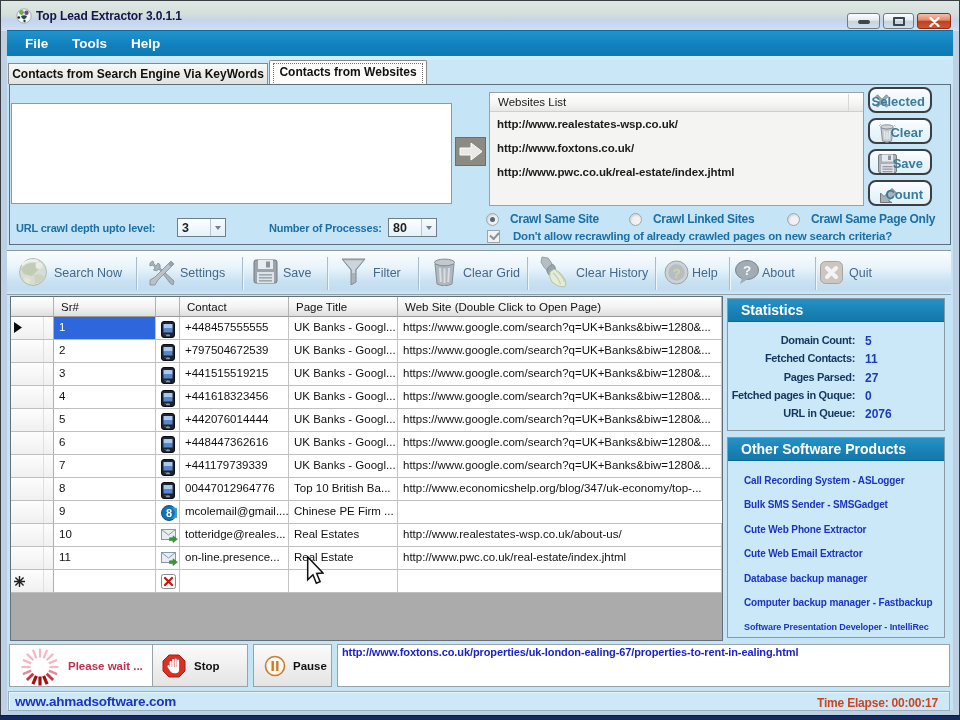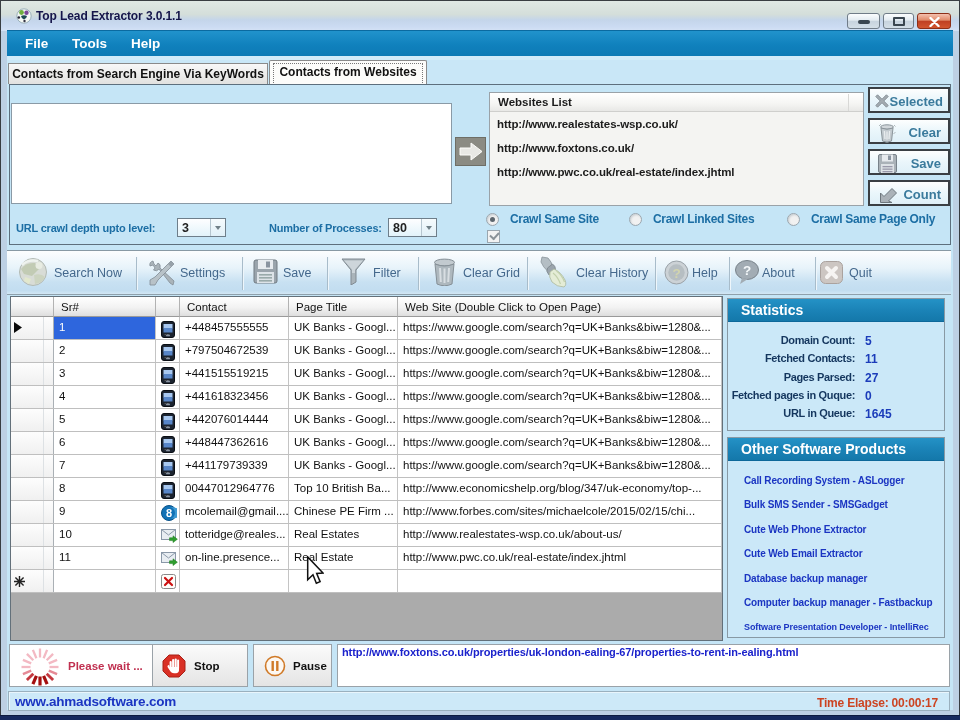--- a/index.html
+++ b/index.html
@@ -26,24 +26,24 @@
 #tab2 .foc{position:absolute;inset:2px 3px 0 3px;border:1px dotted #777}
 
 #content{position:absolute;left:7px;top:84px;right:7px;bottom:10px;background:#c5e5f6}
 
 #grp{position:absolute;left:2px;top:0px;width:942px;height:124px;border:1px solid #5d6f7d;border-bottom:none}
 #grp .hdr{position:absolute;left:5px;top:20px;font-size:12px;letter-spacing:-0.1px;font-weight:normal;color:#000000}
 #ta{position:absolute;left:1px;top:18px;width:441px;height:101px;background:#fff;border:1px solid #8a9aa6}
 #arrowbtn{position:absolute;left:445px;top:52px;width:31px;height:29px;background:#8b8b83;border:1px solid #6e6e66}
 #weblist{position:absolute;left:479px;top:7px;width:375px;height:114px;background:#f4f4f2;border:1px solid #9aa2a8}
 #weblist .lhdr{position:absolute;left:0;top:0;right:0;height:19px;background:linear-gradient(#ffffff,#f5f5f3 60%,#e8e8e6);border-bottom:1px solid #cfcfcd}
-#weblist .lhdr span{position:absolute;left:8px;top:3px;font-size:11.5px;font-weight:bold;color:#1a1a1a}
+#weblist .lhdr span{position:absolute;left:8px;top:3px;font-size:11.5px;font-weight:normal;color:#1a1a1a}
 #weblist .colsep{position:absolute;top:1px;height:17px;width:1px;background:#d8d8d6;right:14px}
 #weblist .urls{position:absolute;left:7px;top:19px;font-size:11.5px;letter-spacing:-0.1px;font-weight:bold;color:#1c1c1c;line-height:24px;white-space:nowrap}
-.sbtn{position:absolute;left:858px;width:82px;height:26px;border:2px solid #3a3f44;border-radius:0;background:linear-gradient(#fdfefe,#eaf6fb 50%,#dff0f8);color:#3a7a9c;font-weight:bold;font-size:13px}
+.sbtn{position:absolute;left:858px;width:64px;height:26px;border:2px solid #3a3f44;border-radius:8px;background:linear-gradient(#fdfefe,#eaf6fb 50%,#dff0f8);color:#3a7a9c;font-weight:bold;font-size:13px}
 .sbtn .lab{position:absolute;right:7px;top:5px}
 .sbtn svg{position:absolute;left:8px;top:3px}
 
 #opts{position:absolute;left:2px;top:124px;width:942px;height:37px;border:1px solid #5d6f7d;border-top:none}
 .optlab{position:absolute;font-size:12px;letter-spacing:-0.3px;font-weight:bold;color:#1c6ea4}
 .combo{position:absolute;width:49px;height:19px;background:linear-gradient(#fefeff,#e2f3fa);border:1px solid #6e7e8a}
 .combo .val{position:absolute;left:4px;top:2px;font-size:12.5px;color:#222;font-weight:bold}
 .combo .dd{position:absolute;right:0;top:0;width:15px;height:17px;border-left:1px solid #b6c6d0;background:linear-gradient(#f6fbfd,#e0f0f8)}
 .combo .dd:after{content:"";position:absolute;left:4px;top:7px;border:3.5px solid transparent;border-top:4px solid #708088}
 .radio{position:absolute;width:13px;height:13px;border-radius:50%;background:#f1f1f1;border:1px solid #9aa6af;box-shadow:inset 1px 1px 2px #c8ced2}
@@ -173,20 +173,21 @@
         <div class="val">80</div>
         <div class="dd"></div>
       </div>
     <div class="radio sel" style="left:476px;top:5px"></div>
     <div class="optlab" style="left:500px;top:4px">Crawl Same Site</div>
     <div class="radio" style="left:619px;top:5px"></div>
     <div class="optlab" style="left:643px;top:4px">Crawl Linked Sites</div>
     <div class="radio" style="left:777px;top:5px"></div>
     <div class="optlab" style="left:801px;top:4px">Crawl Same Page Only</div>
     <div id="chk" style="left:477px;top:22px"></div>
+    <div class="optlab" style="left:503px;top:22px;font-size:11.5px;letter-spacing:-0.2px">Don't allow recrawling of already crawled pages on new search criteria?</div>
   </div>
   <div id="toolbar">
     <svg class="abs" style="left:11px;top:6px" width="30" height="30" viewBox="0 0 30 30">
         <circle cx="15" cy="15" r="13.5" fill="#d8dcd6" stroke="#b2bab4"></circle>
         <path d="M3 12 Q8 5 17 6 L21 12 L14 19 L6 17 Z" fill="#c2cbb4"></path>
         <path d="M16 18 Q23 16 27 20 Q24 26 17 27 Z" fill="#ccd4c0"></path>
         <circle cx="21" cy="8.5" r="3.5" fill="#e8ece2"></circle>
         <path d="M7 20 L13 22 L11 27 L6 24 Z" fill="#e2e8cc"></path>
         <path d="M4 8 Q10 2 20 4" stroke="#eef2ee" stroke-width="2.5" fill="none"></path>
       </svg>
@@ -403,21 +404,20 @@
         <div class="rowhdr2"></div>
         <div class="gcell" style="left:43px;width:102px">9</div>
         <div class="gcell icell" style="left:145px;width:24px"><svg class="icn" width="16" height="16" viewBox="0 0 16 16">
             <circle cx="8" cy="8" r="7.5" fill="#1272b6"></circle>
             <circle cx="8" cy="8" r="7.5" fill="none" stroke="#0a5288"></circle>
             <path d="M8 2 A 6 6 0 0 1 8 14 A 9 4 0 0 0 8 2" fill="#3f9ad2"></path>
             <text x="8" y="12" font-size="11" font-weight="bold" fill="#fff" text-anchor="middle" font-family="Liberation Sans">8</text>
           </svg></div>
         <div class="gcell" style="left:169px;width:109px">mcolemail@gmail....</div>
         <div class="gcell" style="left:278px;width:109px">Chinese PE Firm ...</div>
-        <div class="gcell" style="left:387px;width:324px">http://www.forbes.com/sites/michaelcole/2015/02/15/chi...</div>
       </div>
   <div class="grow" style="top:227px">
         <div class="rowhdr"></div>
         <div class="rowhdr2"></div>
         <div class="gcell" style="left:43px;width:102px">10</div>
         <div class="gcell icell" style="left:145px;width:24px"><svg class="icn" width="17" height="15" viewBox="0 0 17 15">
             <rect x="0.5" y="1.5" width="14" height="10" fill="#e8edf2" stroke="#8a98a8"></rect>
             <path d="M0.5 1.5 L7.5 7 L14.5 1.5" fill="none" stroke="#8a98a8"></path>
             <path d="M8.5 9.8 L12 9.8 L12 7.8 L16.4 11.2 L12 14.6 L12 12.6 L8.5 12.6 Z" fill="#2f9e2f" stroke="#1d7a1d" stroke-width="0.5"></path>
           </svg></div>
@@ -461,21 +461,21 @@
       </div>
     <div class="stat" style="top:35px">Domain Count:</div>
       <div class="statv" style="top:35px">5</div>
     <div class="stat" style="top:53px">Fetched Contacts:</div>
       <div class="statv" style="top:53px">11</div>
     <div class="stat" style="top:72px">Pages Parsed:</div>
       <div class="statv" style="top:72px">27</div>
     <div class="stat" style="top:90px">Fetched pages in Quque:</div>
       <div class="statv" style="top:90px">0</div>
     <div class="stat" style="top:108px">URL in Queue:</div>
-      <div class="statv" style="top:108px">1645</div>
+      <div class="statv" style="top:108px">2076</div>
   </div>
   <div class="panel" id="prodpanel" style="top:353px;height:201px">
     <div class="phdr">
         <span>Other Software Products</span>
       </div>
     <div class="plink" style="top:37px">Call Recording System - ASLogger</div>
     <div class="plink" style="top:61px">Bulk SMS Sender - SMSGadget</div>
     <div class="plink" style="top:86px">Cute Web Phone Extractor</div>
     <div class="plink" style="top:110px">Cute Web Email Extractor</div>
     <div class="plink" style="top:135px">Database backup manager</div>

